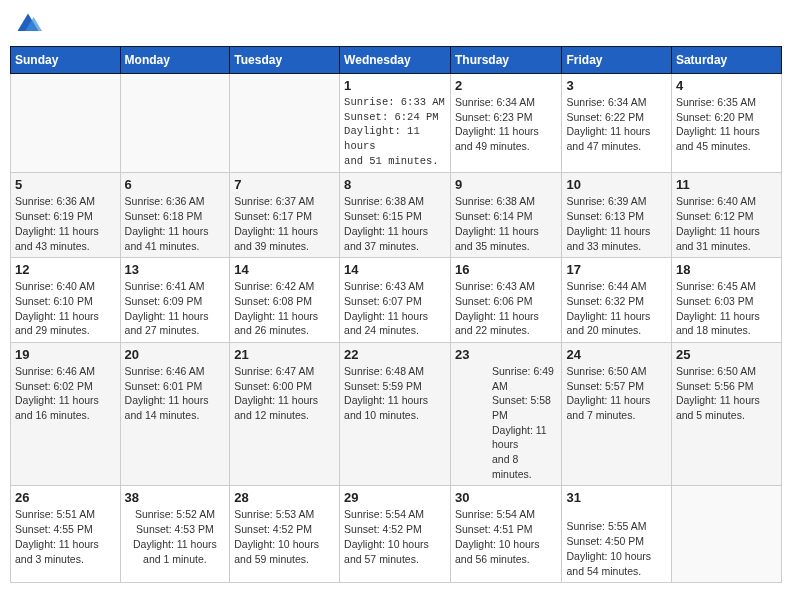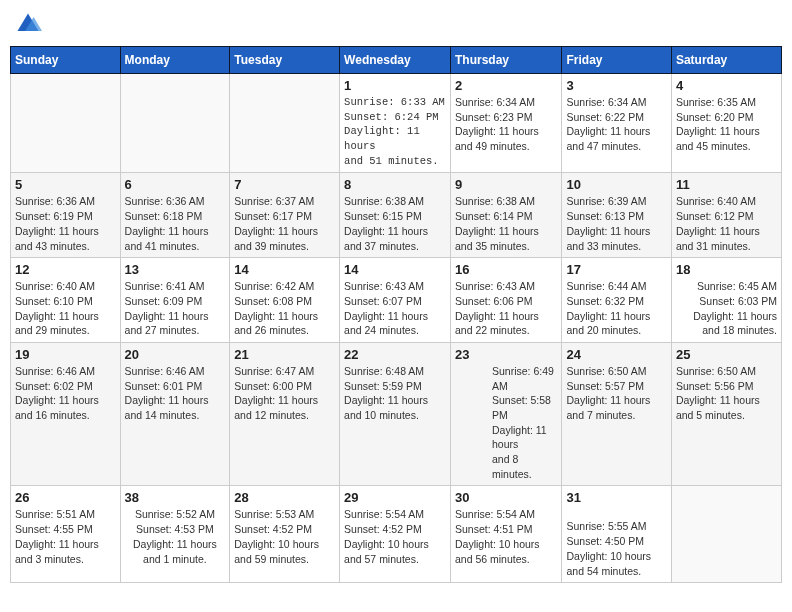--- a/index.html
+++ b/index.html
@@ -243,21 +243,21 @@
         </td>
         <td>
           <span class="day-number">17</span>
           <div class="day-info" style="white-space: pre-line;">Sunrise: 6:44 AM
 Sunset: 6:32 PM
 Daylight: 11 hours
 and 20 minutes.</div>
         </td>
         <td>
           <span class="day-number">18</span>
-          <div class="day-info" style="white-space: pre-line; text-align: right;">Sunrise: 6:45 AM
+          <div class="day-info" style="white-space: pre-line;">Sunrise: 6:45 AM
 Sunset: 6:03 PM
 Daylight: 11 hours
 and 18 minutes.</div>
         </td>
       </tr>
       <tr>
         <td>
           <span class="day-number">19</span>
           <div class="day-info" style="white-space: pre-line;">Sunrise: 6:46 AM
 Sunset: 6:02 PM

